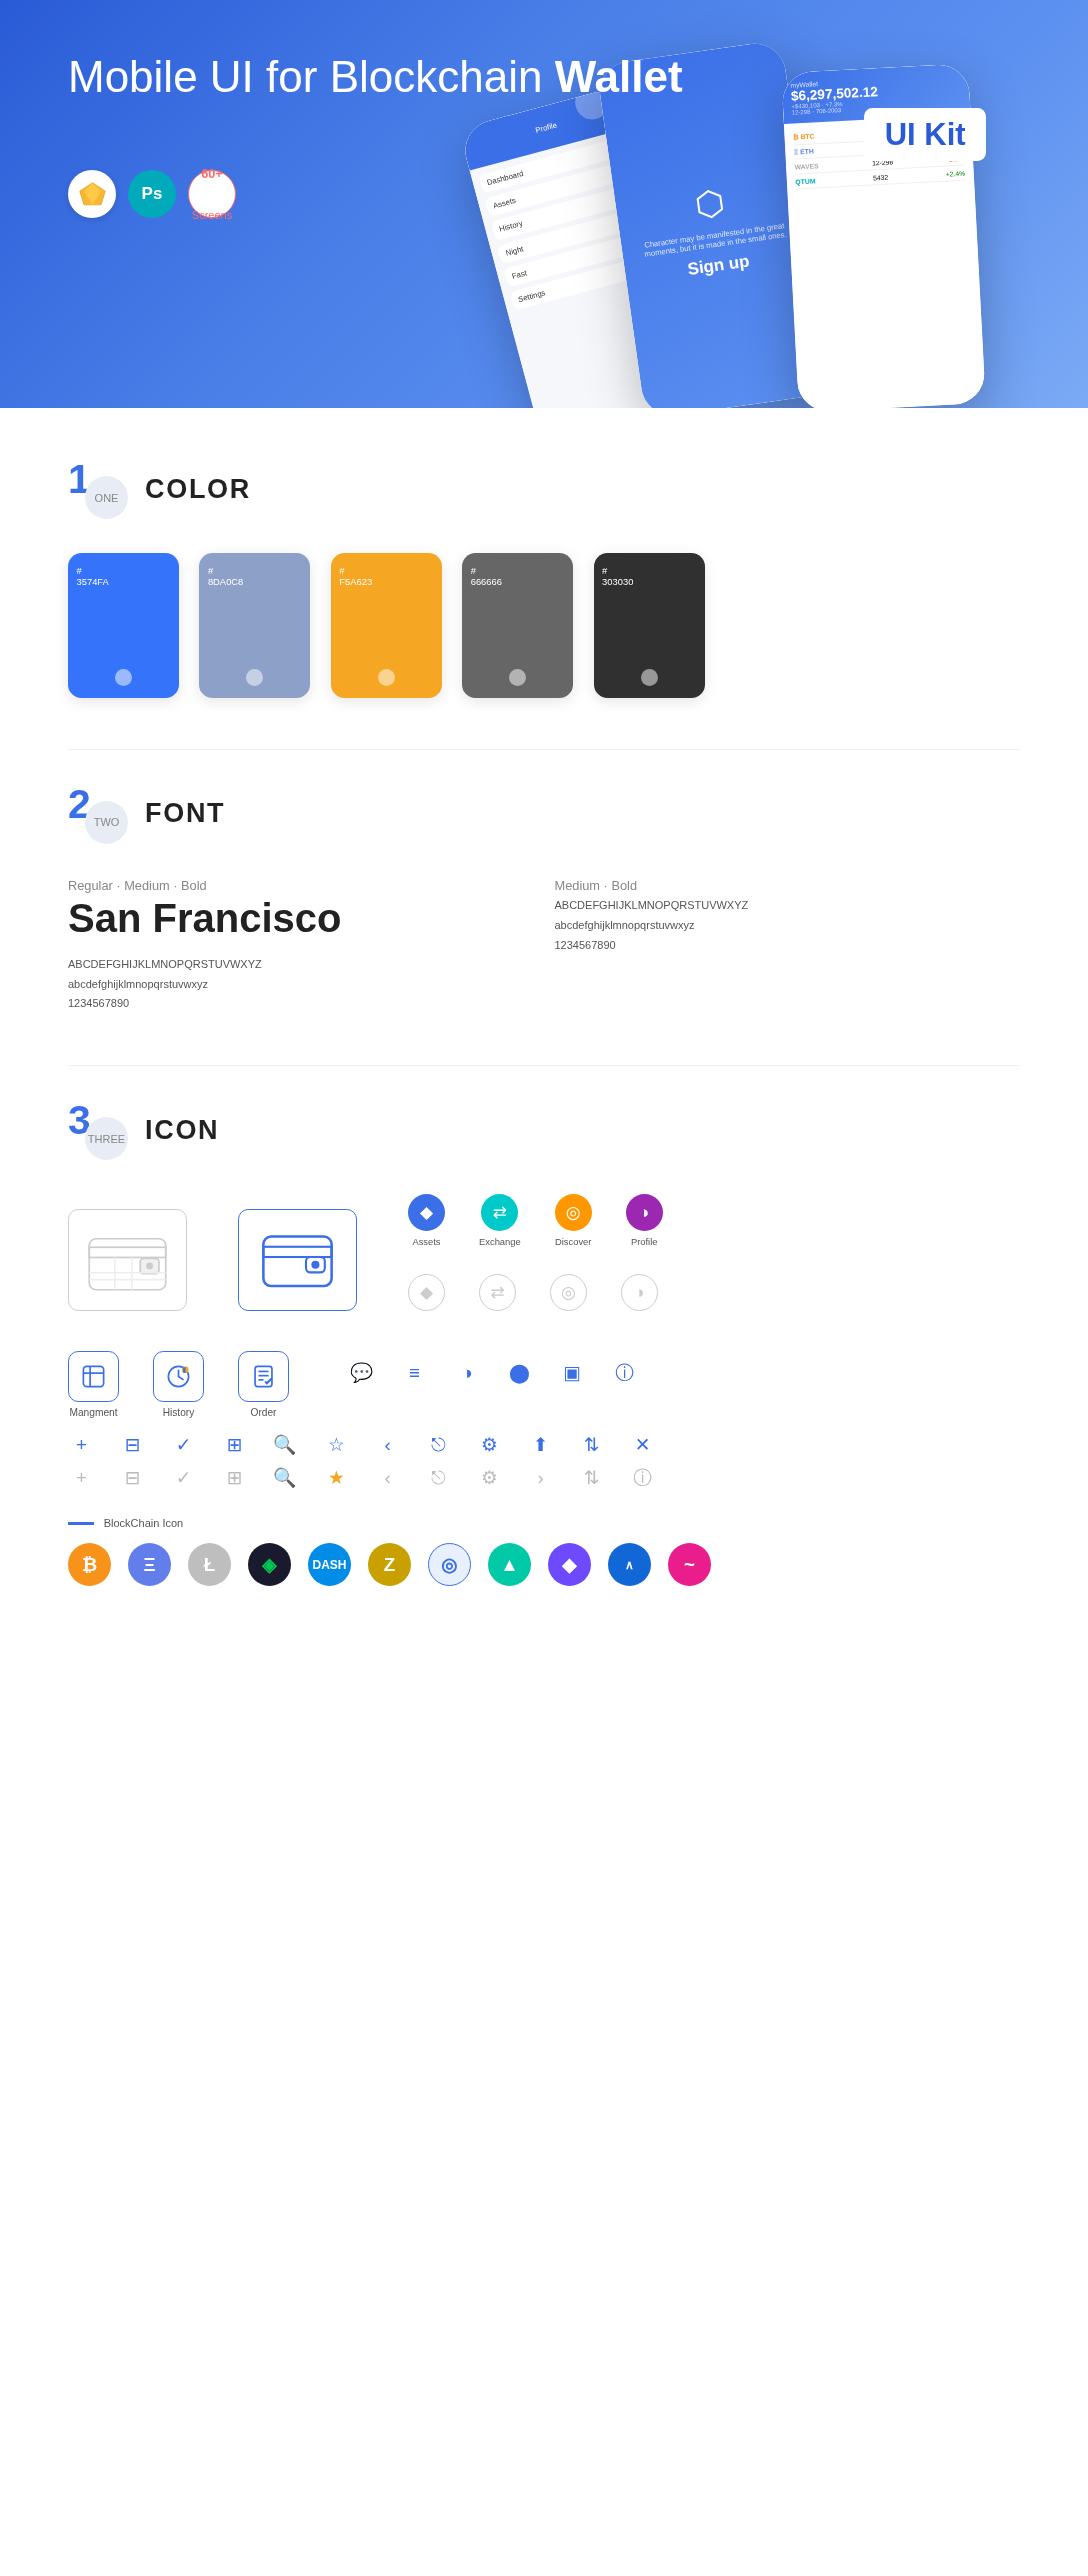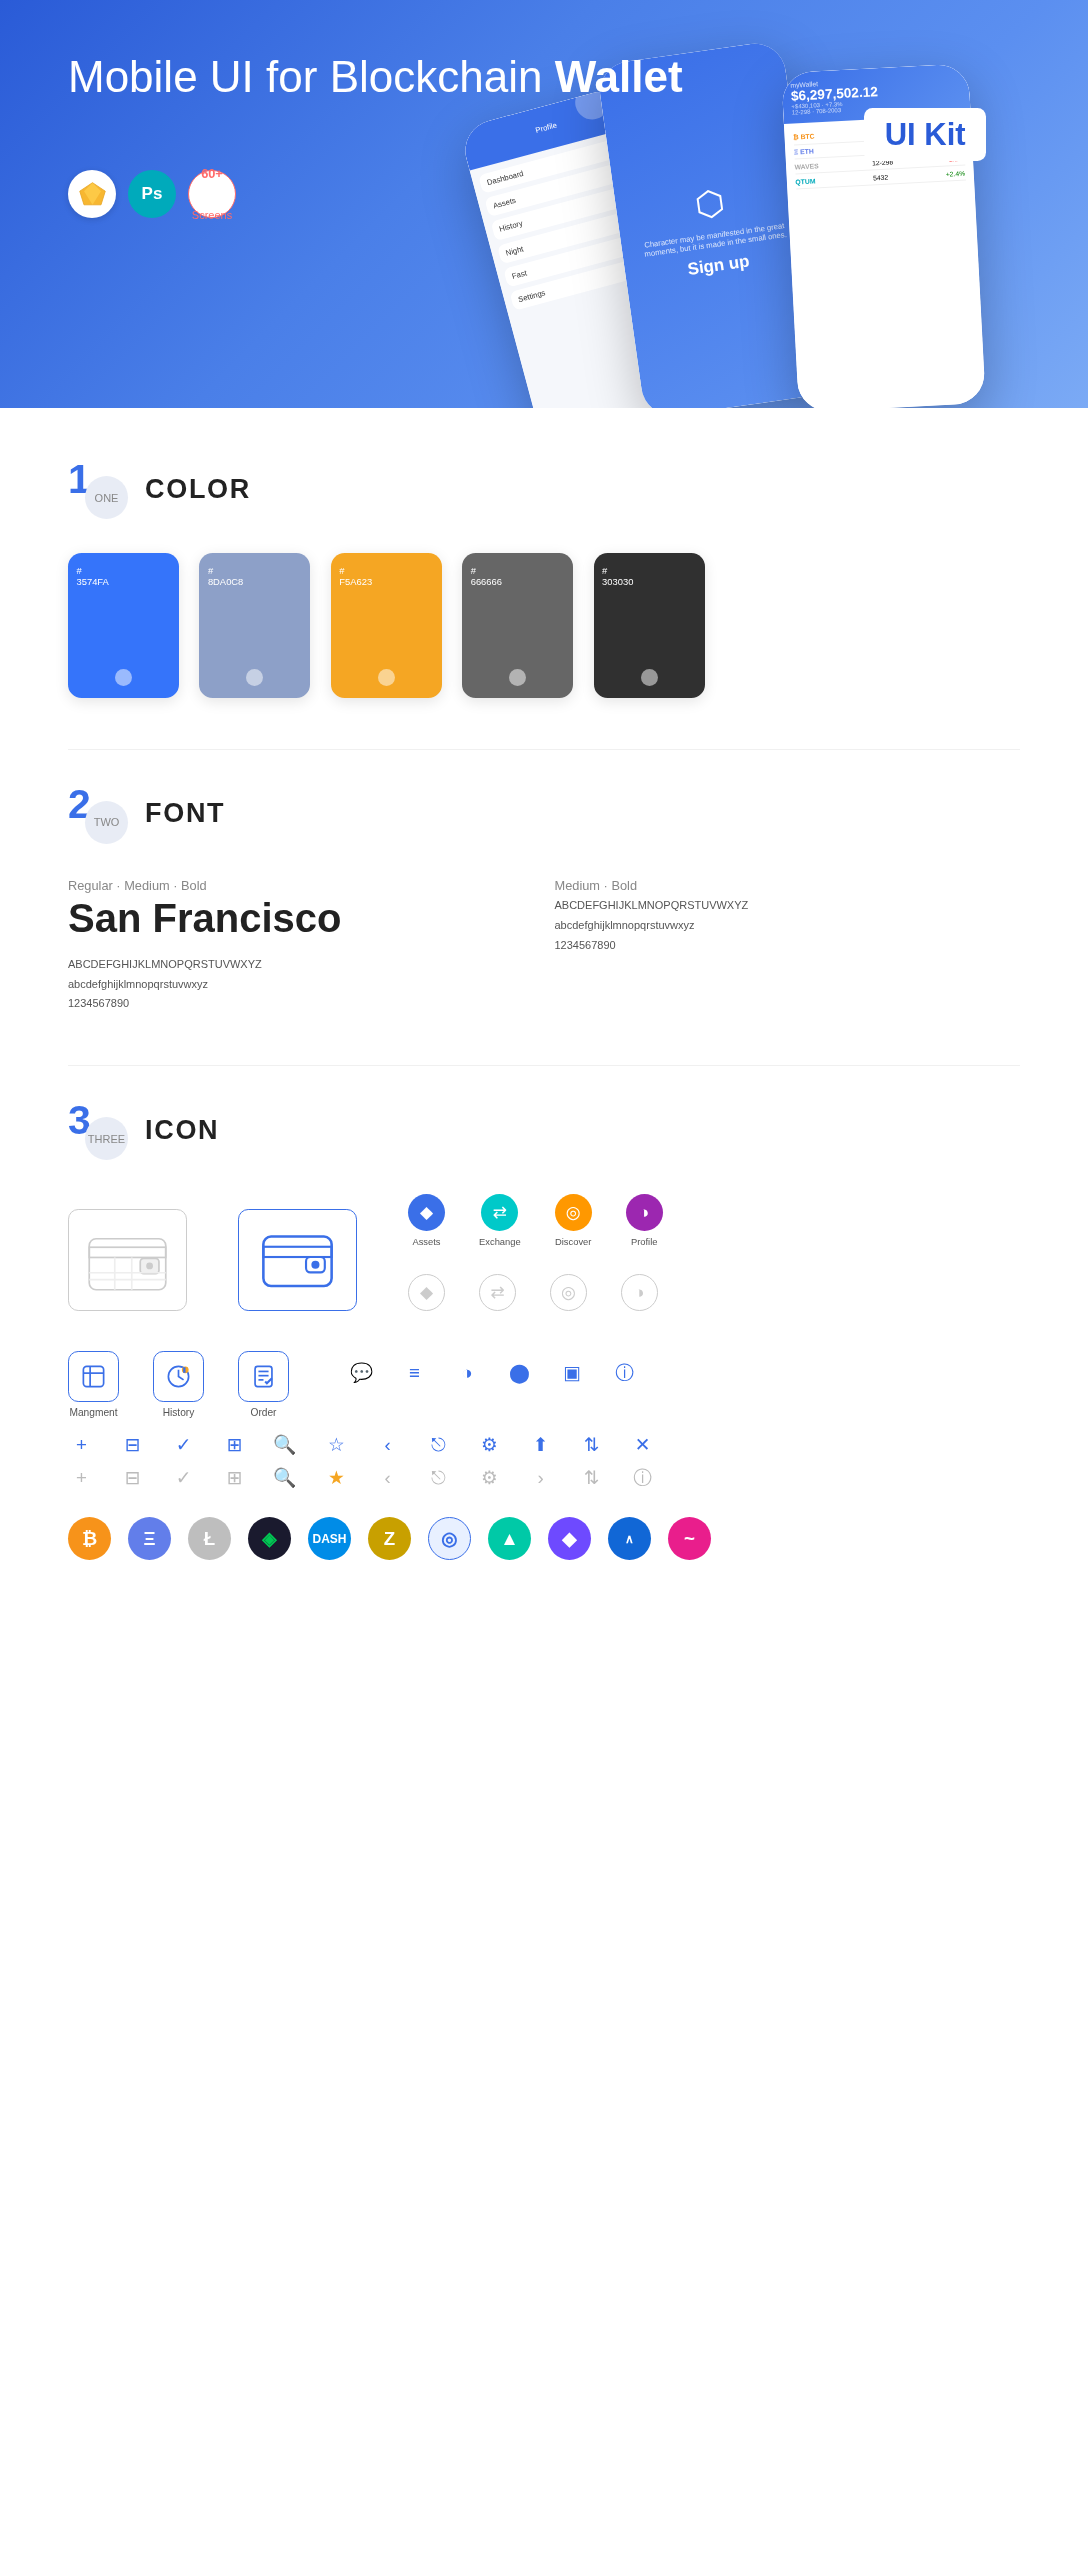--- a/index.html
+++ b/index.html
@@ -651,20 +651,24 @@
         <span class="misc-icon gray">‹</span>
         <span class="misc-icon gray">⎋</span>
         <span class="misc-icon gray">⚙</span>
         <span class="misc-icon gray">›</span>
         <span class="misc-icon gray">⇅</span>
         <span class="misc-icon gray">ⓘ</span>
       </div>
     </div>
 
     <div class="blockchain-section">
+      <div class="blockchain-label-row">
+        <div class="blockchain-line"></div>
+        <span class="blockchain-label">BlockChain Icon</span>
+      </div>
       <div class="coin-row">
         <div class="coin-icon" style="background:#f7931a; color:white;">₿</div>
         <div class="coin-icon" style="background:#627eea; color:white;">Ξ</div>
         <div class="coin-icon" style="background:#bebebe; color:white;">Ł</div>
         <div class="coin-icon" style="background:#1a1a2e; color:#00c853;">◈</div>
         <div class="coin-icon" style="background:#008ce7; color:white; font-size:12px; font-weight:700;">DASH</div>
         <div class="coin-icon" style="background:#c8a000; color:white;">Z</div>
         <div class="coin-icon" style="background:#e8f0ff; color:#3a6fe8; border:1.7px solid #3a6fe8;">◎</div>
         <div class="coin-icon" style="background:#00c9a7; color:white;">▲</div>
         <div class="coin-icon" style="background:#6e4aff; color:white;">◆</div>

